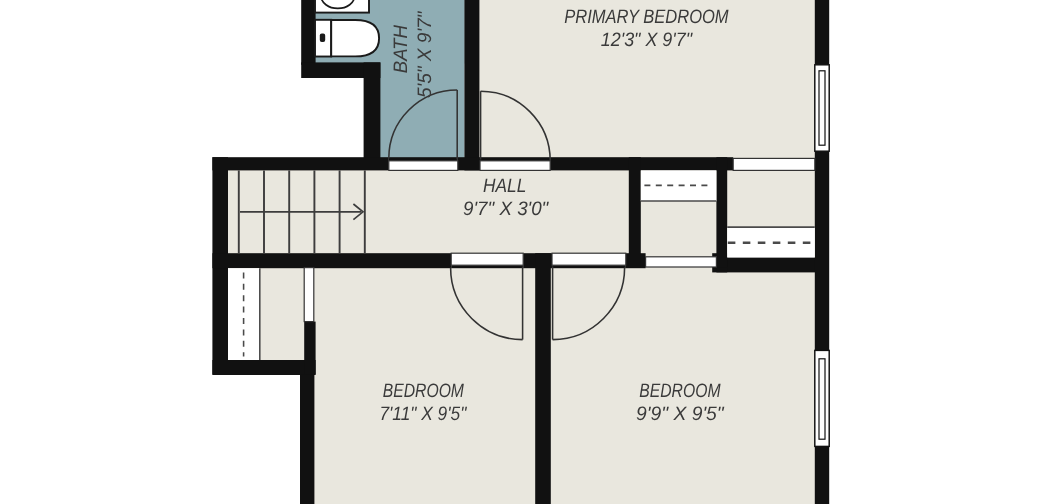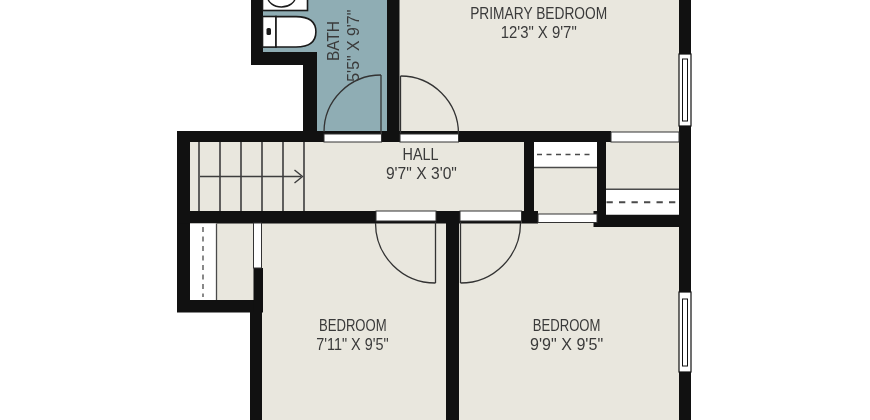--- a/index.html
+++ b/index.html
@@ -1,16 +1,16 @@
 <!DOCTYPE html>
 <html><head>
 <meta charset="utf-8">
 <style>
   html,body{margin:0;padding:0;background:#ffffff;}
-  #plan{position:relative;width:870px;height:420px;background:#ffffff;overflow:hidden;}
+  #plan{position:relative;width:870px;height:420px;background:#ffffff;overflow:hidden;font-style:italic;}
   svg{display:block;}
   text{font-family:"Liberation Sans",sans-serif;fill:#3a3a3a;-webkit-font-smoothing:antialiased;}
 </style>
 </head>
 <body>
 <div id="plan">
 <svg width="870" height="420" viewBox="0 0 870 420" xmlns="http://www.w3.org/2000/svg">
 
 <rect x="0" y="0" width="870" height="420" fill="#ffffff"></rect>
 

